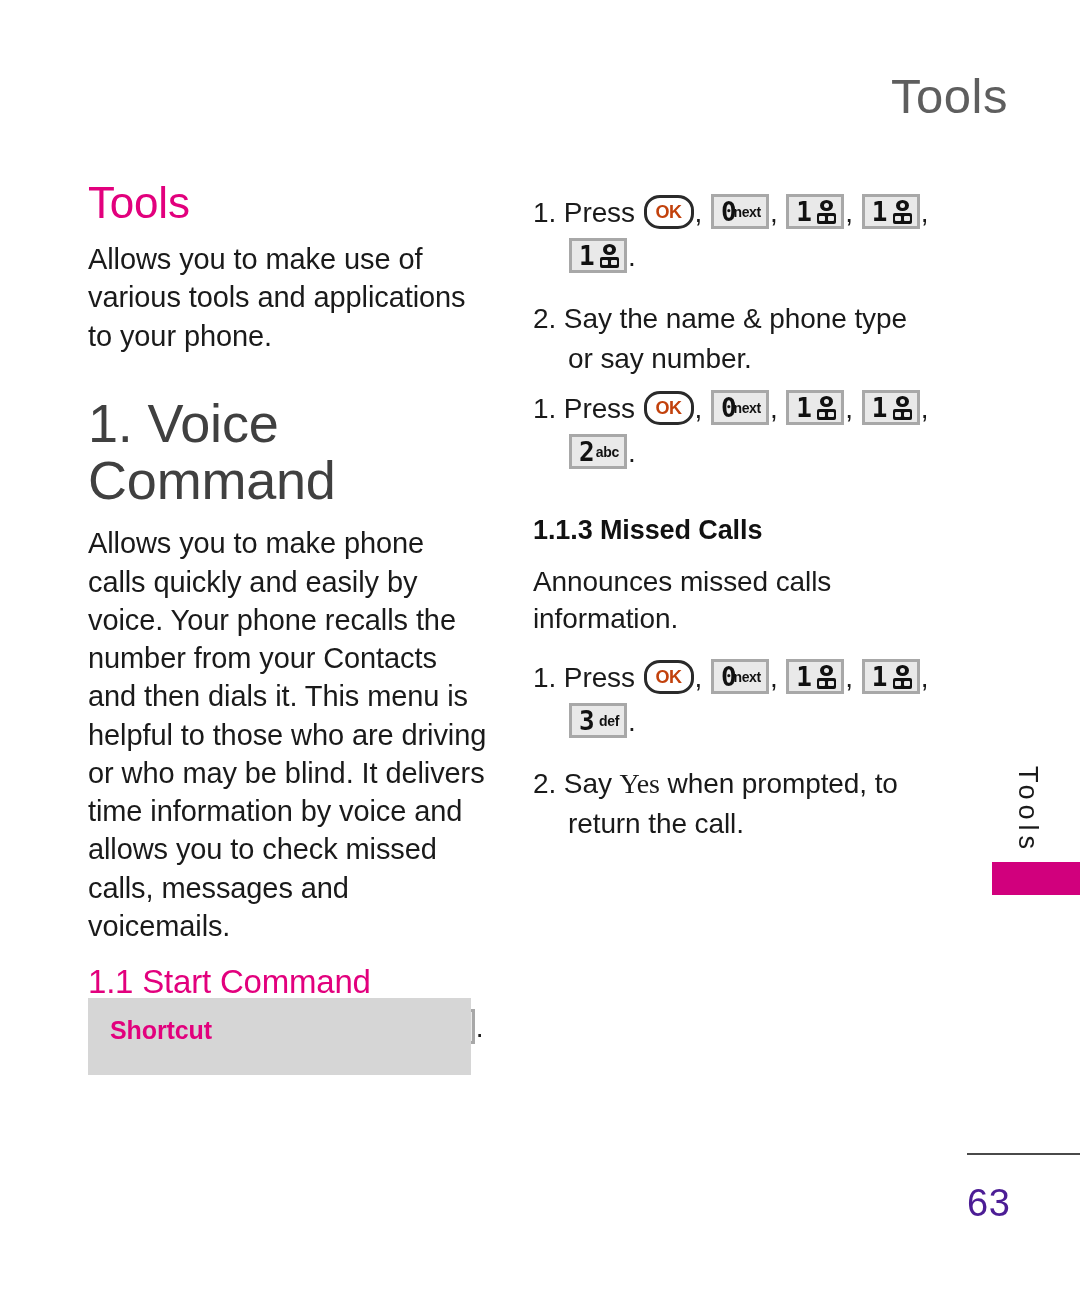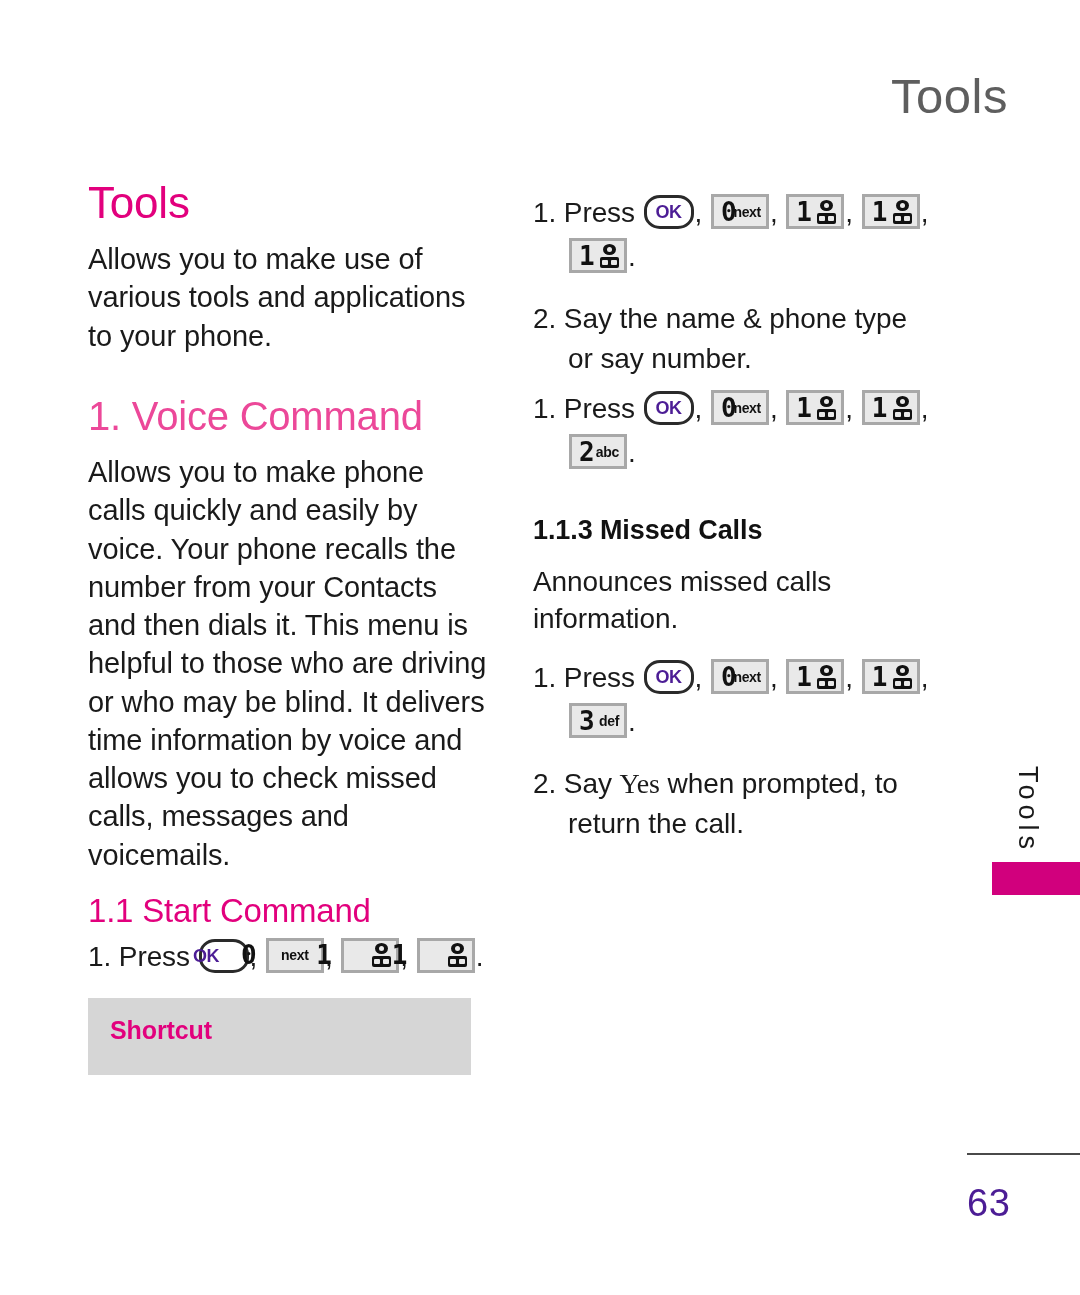--- a/index.html
+++ b/index.html
@@ -45,22 +45,22 @@
   
   h1.chapter-title {
     color: #e2007d;
     font-size: 44px;
     font-weight: 400;
     margin: 0 0 14px 0;
     line-height: 1.05;
     letter-spacing: -0.2px;
   }
   h2.section-title {
-    color: #ec4899;
-    font-size: 40px;
+    color: #404040;
+    font-size: 54px;
     font-weight: 400;
     margin: 40px 0 16px 0;
     line-height: 1.05;
     letter-spacing: -0.2px;
   }
   h3.subsection-title {
     color: #e2007d;
     font-size: 33px;
     font-weight: 400;
     margin: 20px 0 8px 0;
@@ -220,21 +220,21 @@
     margin: 0 1px;
     box-sizing: border-box;
   }
   .key-ok .ok-label {
     position: absolute;
     left: 0; right: 0; top: 50%;
     transform: translateY(-50%);
     text-align: center;
     font-size: 18px;
     font-weight: bold;
-    color: #4c1d95;
+    color: #c2410c;
     line-height: 1;
     letter-spacing: -0.5px;
   }
 
   .comma { font-size: 28px; }
 
   
   .shortcut-box {
     position: absolute;
     left: 88px;

